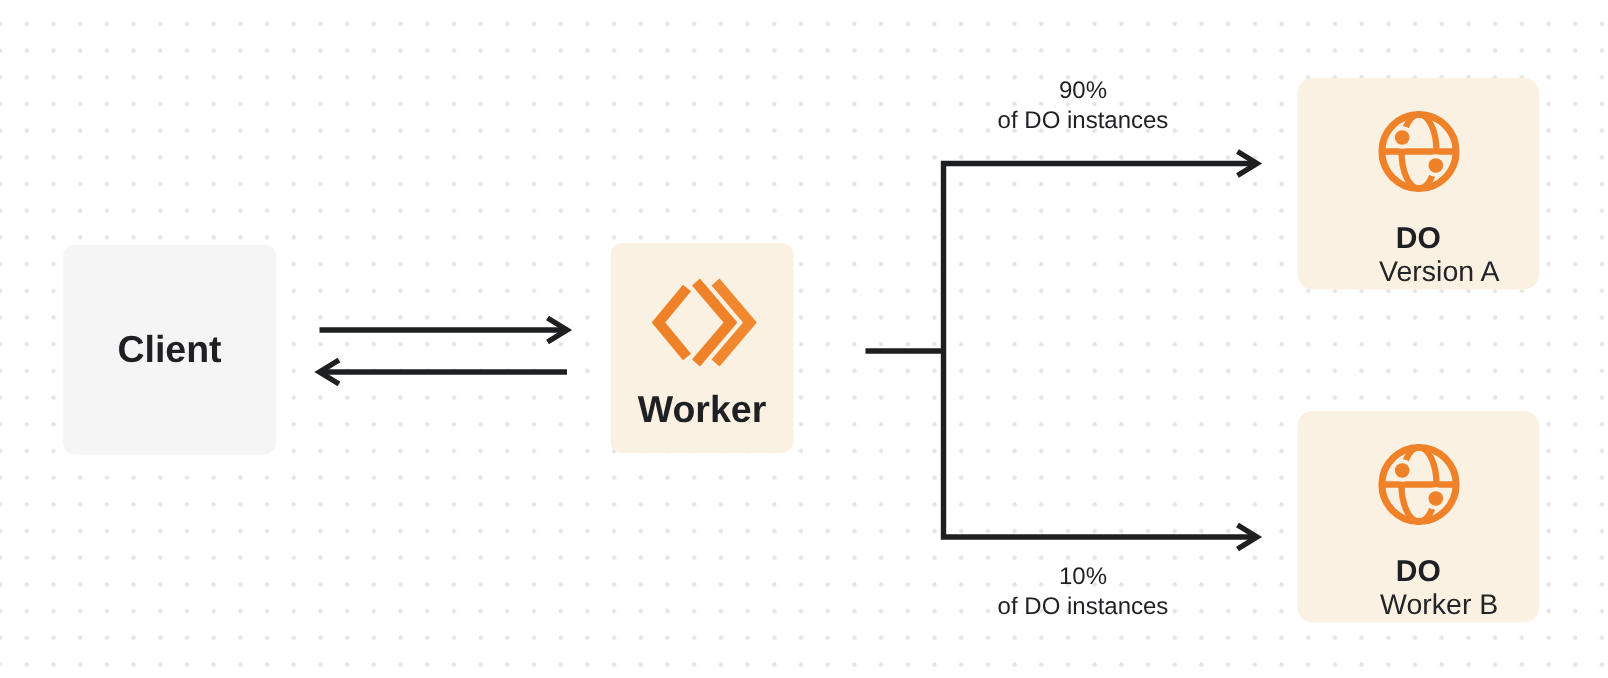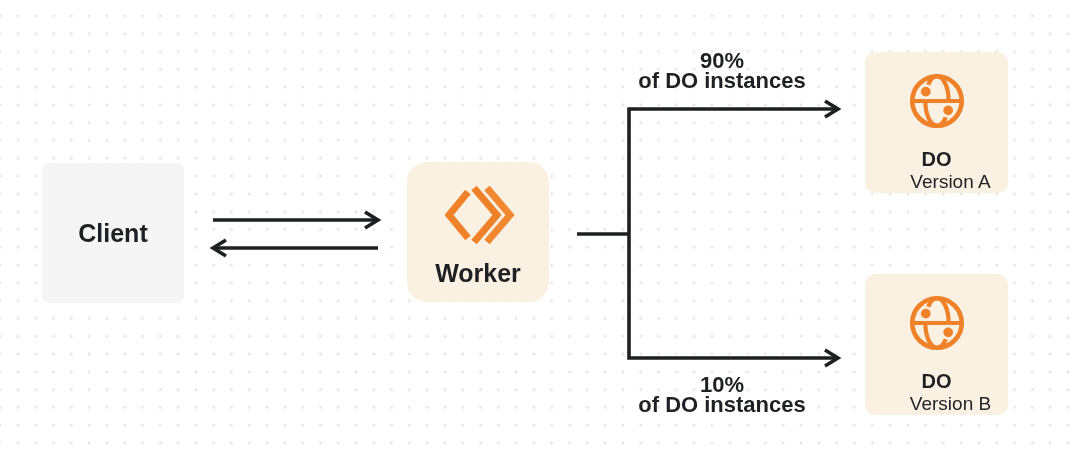--- a/index.html
+++ b/index.html
@@ -33,27 +33,27 @@
   }
   .node-client {
     left: 42px; top: 163px;
     width: 142px; height: 140px;
     background: #f5f5f6;
     border-radius: 8px;
     justify-content: center;
   }
   .node-worker {
     left: 407px; top: 162px;
-    width: 142px; height: 140px;
+    width: 122px; height: 140px;
     background: #fbf1e3;
-    border-radius: 20px;
+    border-radius: 8px;
     padding-top: 25px;
   }
   .node-do {
-    width: 143px; height: 141px;
+    width: 161px; height: 141px;
     background: #fbf1e3;
     border-radius: 10px;
     padding-top: 21px;
   }
   .node-do-a { left: 865px; top: 52px; }
   .node-do-b { left: 865px; top: 274px; }
 
   .node-label {
     font-size: 25px;
     font-weight: 700;
@@ -73,22 +73,22 @@
     font-weight: 400;
     color: #232427;
     line-height: 23px;
     margin-left: 28px;
   }
   .pct-label {
     position: absolute;
     left: 602px;
     width: 240px;
     text-align: center;
-    font-size: 22px;
-    font-weight: 700;
+    font-size: 16px;
+    font-weight: 400;
     color: #1f2023;
     line-height: 20px;
   }
   .pct-label-top { top: 51px; }
   .pct-label-bottom { top: 375px; }
   .pct-line { display: block; }
 </style>
 </head>
 <body>
 
@@ -158,16 +158,16 @@
         <circle cx="30" cy="30" r="26.5" stroke-width="5"></circle>
         <ellipse cx="30" cy="30" rx="12.5" ry="26.5" stroke-width="4.5"></ellipse>
         <line x1="4" y1="30" x2="56" y2="30" stroke-width="4.5"></line>
       </g>
       <circle cx="18" cy="20" r="8" fill="#fbf1e3"></circle>
       <circle cx="18" cy="20" r="5.2" fill="#ef8228"></circle>
       <circle cx="42" cy="40" r="8" fill="#fbf1e3"></circle>
       <circle cx="42" cy="40" r="5.2" fill="#ef8228"></circle>
     </svg>
     <span class="do-title">DO</span>
-    <span class="do-subtitle">Version B</span>
+    <span class="do-subtitle">Worker B</span>
   </div>
 
 </div>
 
 </body></html>

